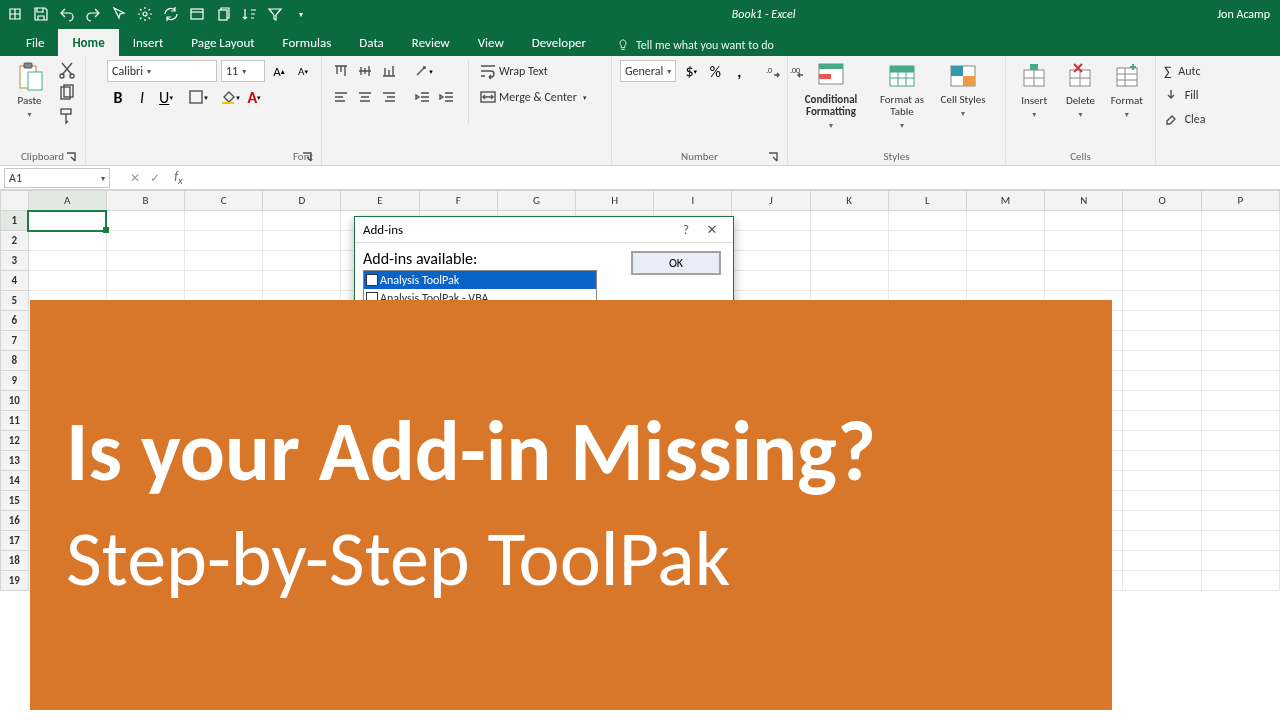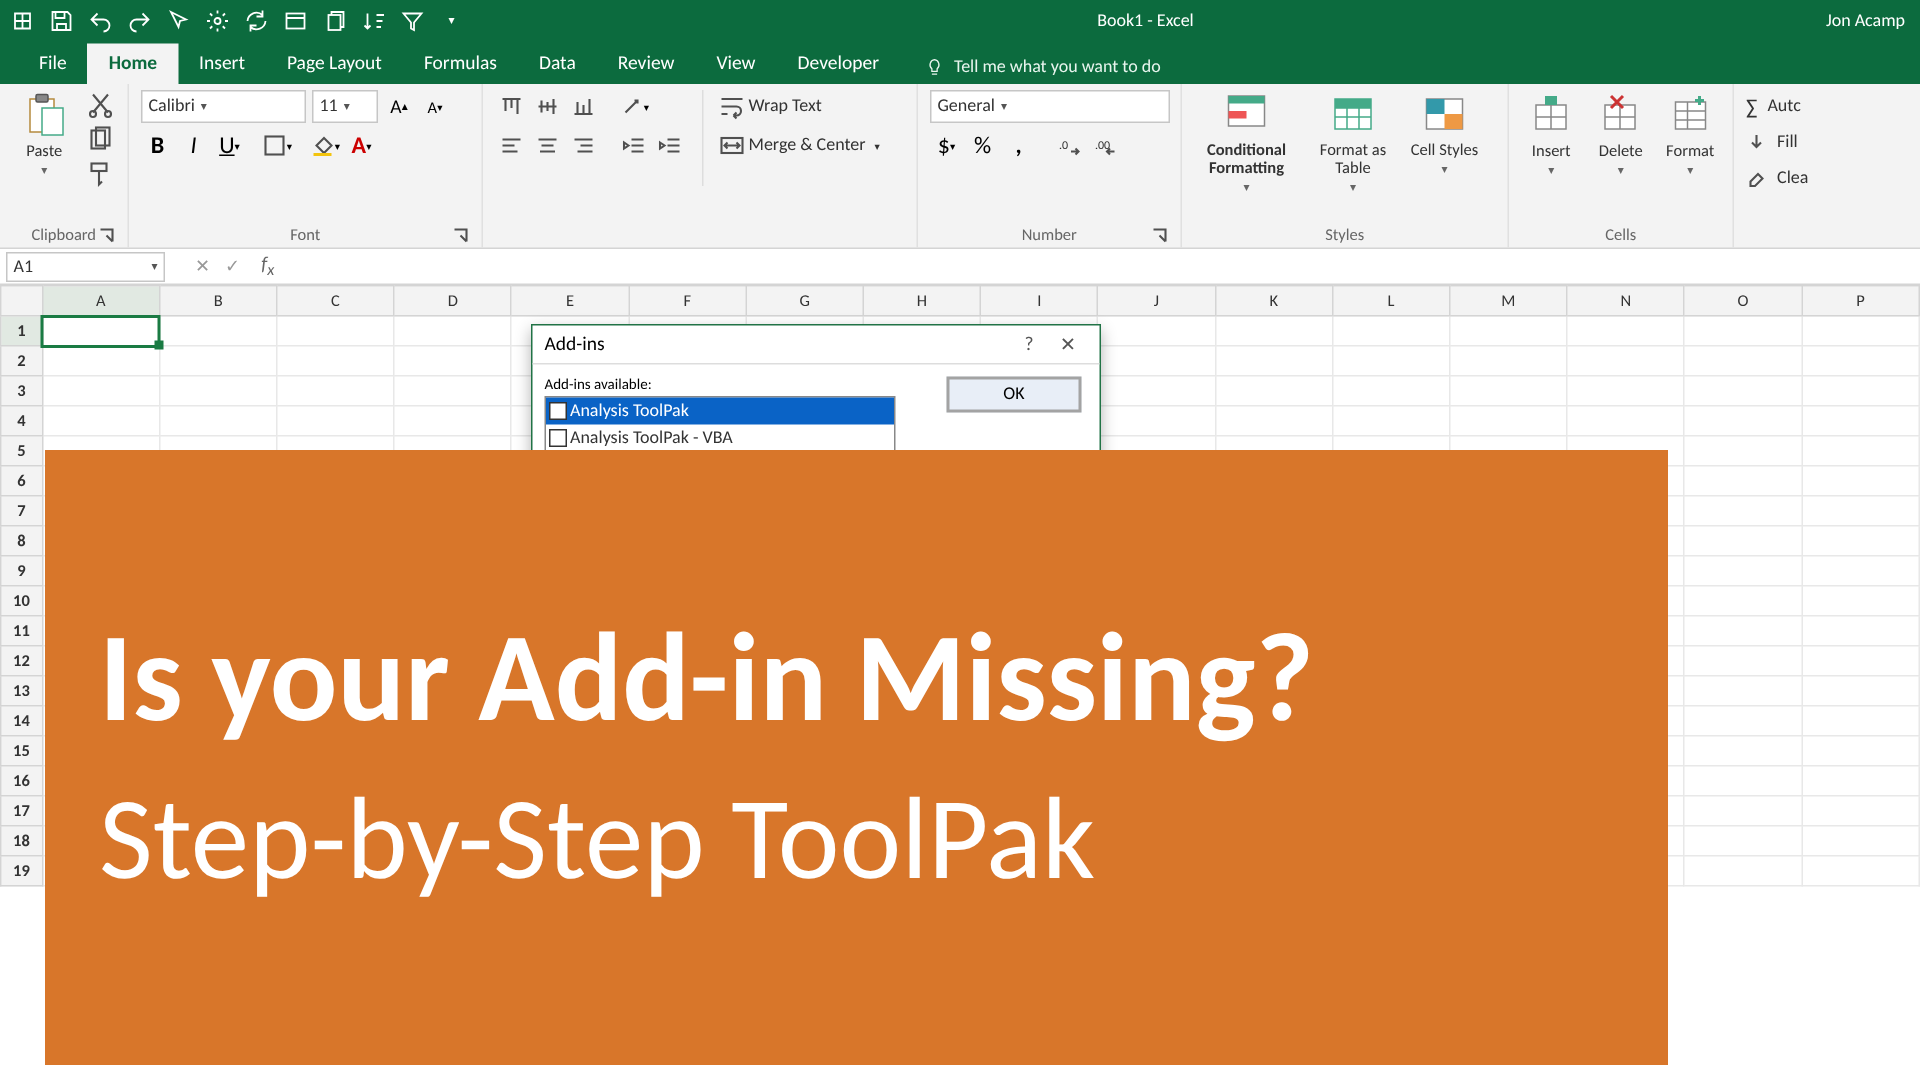--- a/index.html
+++ b/index.html
@@ -3,21 +3,21 @@
 <meta charset="utf-8">
 <style>
 * { margin:0; padding:0; box-sizing:border-box; font-family:"Segoe UI","Calibri",sans-serif; }
 body { width:1280px; height:720px; overflow:hidden; background:#fff; position:relative; }
 
 
 .titlebar { height:28px; background:#0c6b3e; display:flex; align-items:center; color:#fff; font-size:12px; }
 .qat { display:flex; align-items:center; padding-left:6px; gap:8px; }
 .qat .qicon { width:18px; height:18px; display:flex; align-items:center; justify-content:center; color:#fff; }
 .qat svg { width:16px; height:16px; stroke:#fff; fill:none; stroke-width:1.2; }
-.titlecenter { flex:1; text-align:center; font-size:12px; }
+.titlecenter { flex:1; text-align:center; font-size:12px;font-style:italic; }
 .titleright { padding-right:10px; font-size:12px; }
 
 
 .menubar { height:28px; background:#0c6b3e; display:flex; align-items:flex-end; padding-left:12px; }
 .menu-tab { padding:6px 14px 6px 14px; color:#fff; font-size:13px; cursor:pointer; }
 .menu-tab.active { background:#f3f3f3; color:#0c6b3e; font-weight:600; }
 .tellme { display:flex; align-items:center; gap:6px; color:#e8f5ee; font-size:12px; margin-left:10px; padding:4px 6px; }
 .tellme svg { width:14px; height:14px; stroke:#e8f5ee; fill:none; }
 
 
@@ -57,21 +57,21 @@
 .active-head { background:#e1e9e2 !important; }
 .sel { outline:2px solid #1a7b43; outline-offset:-1px; position:relative; }
 .selhandle { position:absolute; right:-3px; bottom:-3px; width:6px; height:6px; background:#1a7b43; }
 
 
 .dialog { position:absolute; left:354px; top:216px; width:380px; background:#fff; border:1px solid #217346; box-shadow:0 4px 10px rgba(0,0,0,.3); font-size:12px; }
 .dlg-title { height:26px; border-bottom:1px solid #ddd; display:flex; align-items:center; padding:0 8px; font-size:13px; }
 .dlg-title .sp { flex:1; }
 .dlg-title .dlgbtn { width:26px; text-align:center; color:#555; cursor:pointer; font-size:13px; }
 .dlg-body { padding:6px 8px; }
-.dlg-label { font-size:10px; margin-bottom:2px; }
+.dlg-label { font-size:16px; margin-bottom:2px; }
 .dlg-list { border:1px solid #888; background:#fff; width:234px; }
 .dlg-list .item { display:flex; align-items:center; height:18px; padding:0 2px; gap:2px; font-size:12px; }
 .dlg-list .item.selected { background:#0a63c6; color:#fff; }
 .dlg-list .chk { width:12px; height:12px; border:1px solid #333; background:#fff; }
 .dlg-ok { position:absolute; right:12px; top:34px; width:90px; height:24px; border:2px solid #a3a3a3; background:#e8eef7; font-size:12px; cursor:pointer; }
 
 
 .banner { position:absolute; left:30px; top:300px; width:1082px; height:410px; background:#d8762a; color:#fff; display:flex; flex-direction:column; justify-content:center; padding:20px 36px; }
 .banner .l1 { font-family:"Calibri",sans-serif; font-weight:700; font-size:84px; line-height:1.05; margin-bottom:20px; }
 .banner .l2 { font-family:"Calibri",sans-serif; font-weight:400; font-size:78px; line-height:1.1; }
@@ -196,21 +196,21 @@
       </div>
     </div>
     <div class="group-label">
         <span>Clipboard</span>
         <svg class="launcher" viewBox="0 0 12 12">
           <path class="ic" d="M2 2h8v8M6 6l4 4"></path>
         </svg>
       </div>
   </div>
 
-  <div class="group" style="width:236px;">
+  <div class="group" style="width:236px;align-items:flex-end;">
     <div class="group-body" style="flex-direction:column;gap:4px;">
       <div style="display:flex;gap:4px;">
         <div class="combo" style="width:110px;">
             <span>Calibri</span>
             <span class="caret">▾</span>
           </div>
         <div class="combo" style="width:44px;">
             <span>11</span>
             <span class="caret">▾</span>
           </div>
@@ -328,21 +328,21 @@
               <path class="ic" d="M5 9h8M6 7l-2 2 2 2M12 7l2 2-2 2"></path>
             </svg>
             <span>Merge &amp; Center</span>
             <span style="font-size:7px;margin-left:4px;">▾</span>
           </div>
       </div>
     </div>
   </div>
 
   <div class="group" style="width:176px;">
-    <div class="group-body" style="flex-direction:column;gap:4px;">
+    <div class="group-body" style="gap:4px;">
       <div class="combo" style="width:160px;">
           <span>General</span>
           <span class="caret">▾</span>
         </div>
       <div class="btnrow">
         <span class="b">$<span style="font-size:7px;">▾</span></span>
         <span class="b">%</span>
         <span class="b">
             <b>,</b>
           </span>

